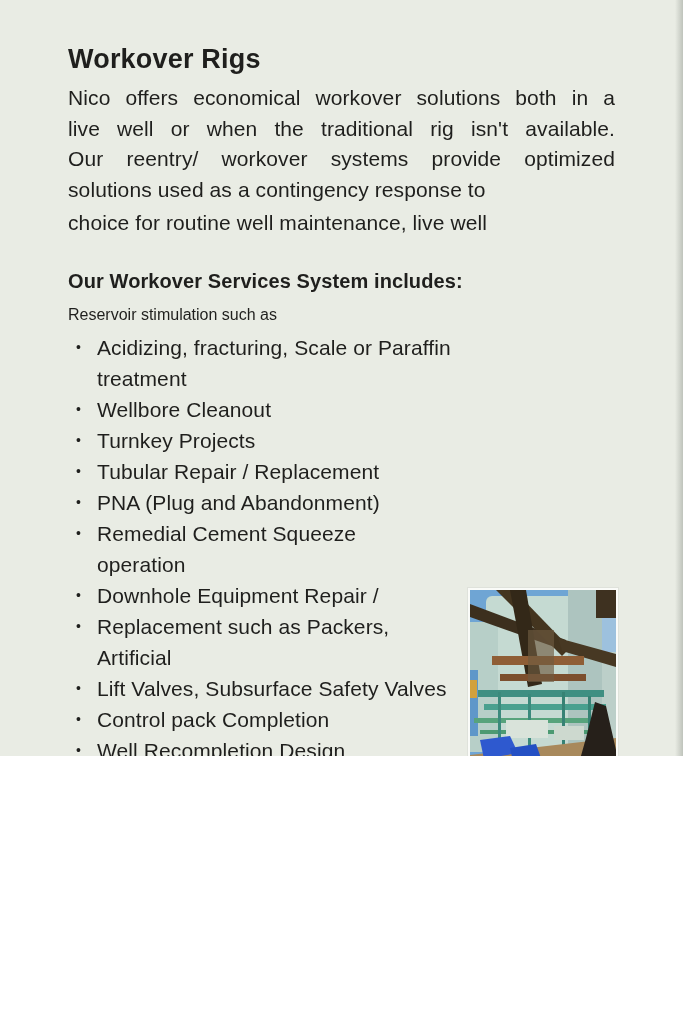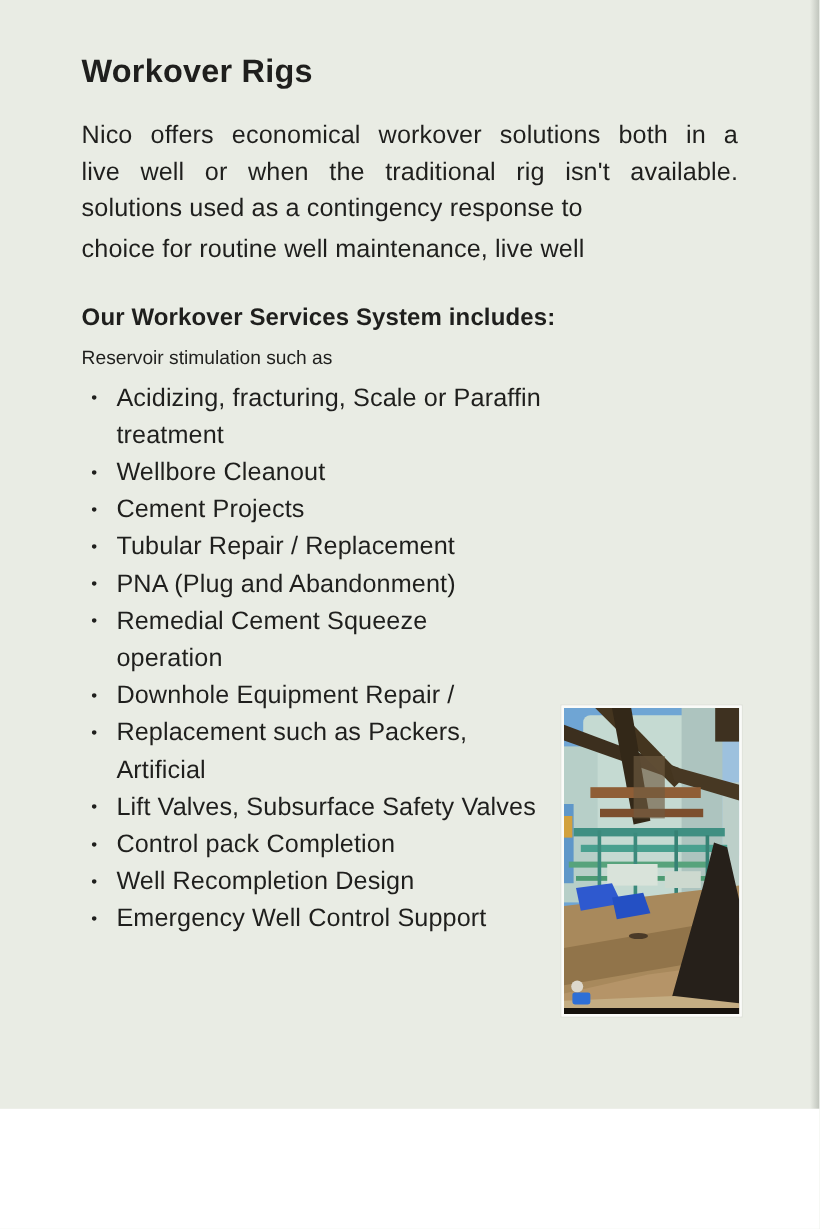--- a/index.html
+++ b/index.html
@@ -8,38 +8,38 @@
   }
   * { box-sizing: border-box; }
   html, body { margin: 0; padding: 0; }
   body {
     width: 683px; height: 1024px;
     font-family: "Liberation Sans", "DejaVu Sans", sans-serif;
     background: #ffffff;
   }
   .page {
     position: relative;
-    width: 683px; height: 924px;
+    width: 683px; height: 756px;
     background: var(--bg, #e9ece4);
     color: var(--text, #1f1f1d);
     overflow: hidden;
   }
   .edge-shadow {
     position: absolute; top: 0; right: 0;
     width: 8px; height: 100%;
     background: linear-gradient(to right, rgba(140,146,138,0), rgba(140,146,138,0.45));
     pointer-events: none;
   }
   .content { padding: 0 68px; position: relative; }
   h1.title {
     margin: 0; padding-top: 44px;
     font-size: 27px; line-height: 30px;
     font-weight: 700; letter-spacing: 0.2px;
   }
-  .para { margin-top: 24px; }
+  .para { margin-top: 9px; }
   .para.second { margin-top: 3px; }
   .pline {
     font-size: 21px; line-height: 30.5px;
     text-align: justify; text-align-last: justify;
     letter-spacing: 0.1px;
   }
   .pline:last-child { text-align-last: left; }
   h2.services-heading {
     margin: 27px 0 0 0;
     font-size: 20px; line-height: 30px;
@@ -84,20 +84,21 @@
 <div class="page">
 
   <div class="content">
 
     <h1 class="title">Workover Rigs</h1>
 
     <div class="para first">
 
     <div class="pline">Nico offers economical workover solutions both in a</div>
         <div class="pline">live well or when the traditional rig isn't available.</div>
+        <div class="pline">Our reentry/ workover systems provide optimized</div>
         <div class="pline">solutions used as a contingency response to</div>
       </div>
 
     <div class="para second">
 
         <div class="pline">choice for routine well maintenance, live well</div>
       </div>
 
     <h2 class="services-heading">Our Workover Services System includes:</h2>
 
@@ -109,21 +110,21 @@
         <span class="bullet">•</span>
         <span class="li-text">Acidizing, fracturing, Scale or Paraffin
 treatment</span>
       </li>
         <li>
         <span class="bullet">•</span>
         <span class="li-text">Wellbore Cleanout</span>
       </li>
         <li>
         <span class="bullet">•</span>
-        <span class="li-text">Cement Projects</span>
+        <span class="li-text">Turnkey Projects</span>
       </li>
         <li>
         <span class="bullet">•</span>
         <span class="li-text">Tubular Repair / Replacement</span>
       </li>
         <li>
         <span class="bullet">•</span>
         <span class="li-text">PNA (Plug and Abandonment)</span>
       </li>
         <li>

